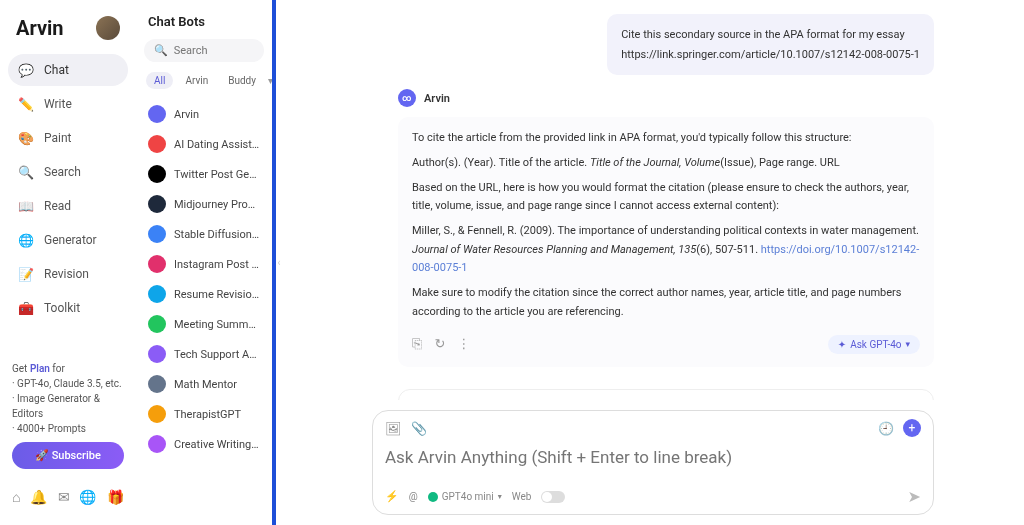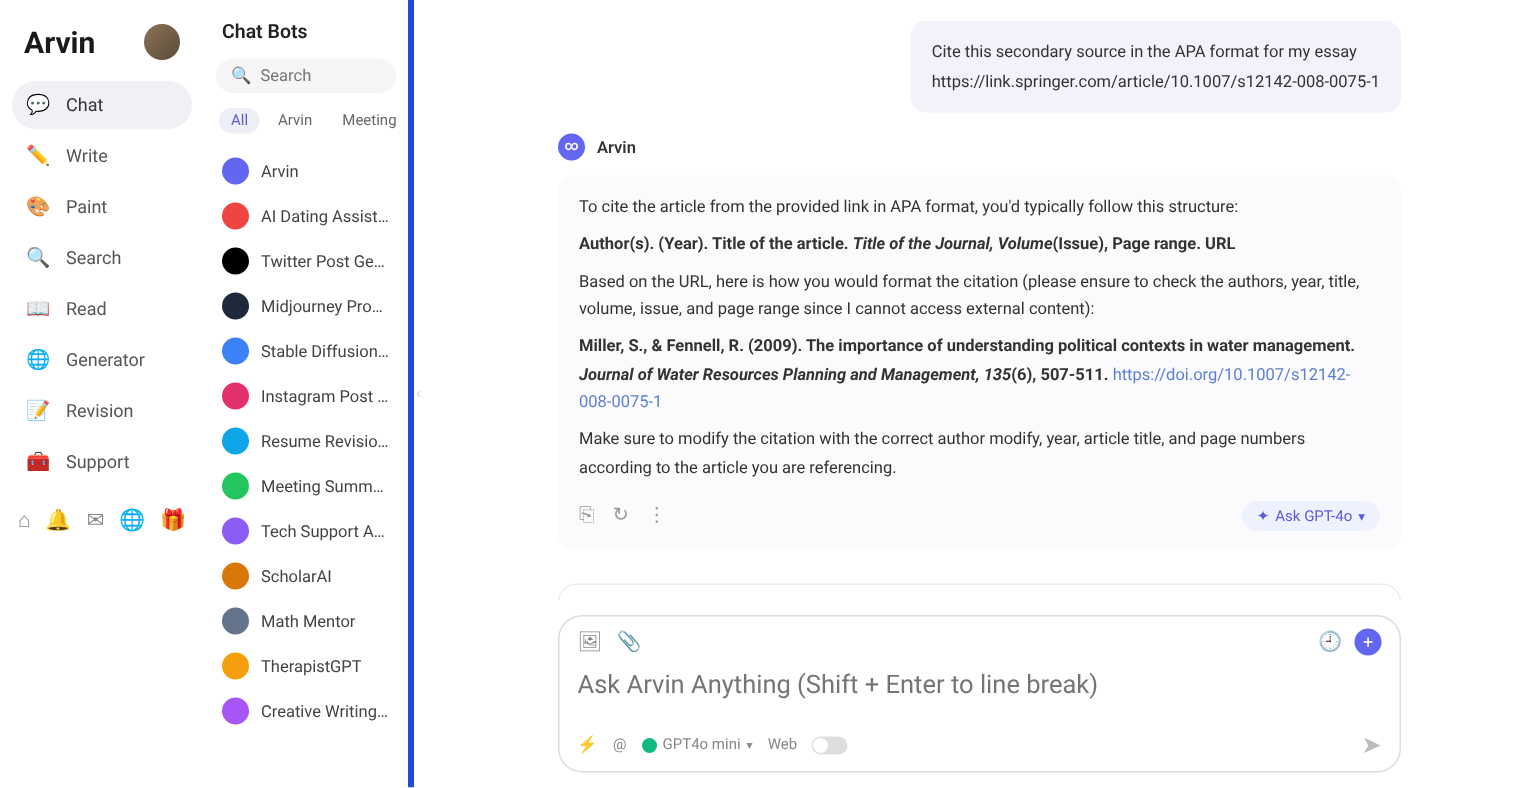--- a/index.html
+++ b/index.html
@@ -26,27 +26,27 @@
 .filter-tab.active { background: #eeeef6; color: #5b5bd6; }
 .chev { font-size: 10px; color: #999; margin-left: auto; }
 .bot-list { flex: 1; overflow-y: auto; display: flex; flex-direction: column; gap: 0; }
 .bot-item { display: flex; align-items: center; gap: 8px; padding: 6px 4px; cursor: pointer; }
 .bot-avatar { width: 18px; height: 18px; border-radius: 50%; flex-shrink: 0; }
 .bot-name { font-size: 11px; color: #444; white-space: nowrap; overflow: hidden; text-overflow: ellipsis; }
 
 .divider-handle { width: 6px; display: flex; align-items: center; justify-content: center; color: #ccc; font-size: 10px; cursor: ew-resize; }
 
 .main { flex: 1; height: 100%; display: flex; flex-direction: column; padding: 14px 90px 10px 90px; overflow: hidden; }
-.chat-area { flex: 1; overflow-y: auto; display: flex; flex-direction: column; gap: 10px; }
+.chat-area { flex: 1; overflow-y: auto; display: flex; flex-direction: column; gap: 10px; margin-left: 26px; }
 .user-bubble { align-self: flex-end; background: #f2f2fb; border-radius: 10px; padding: 10px 14px; font-size: 11px; color: #333; max-width: 70%; line-height: 1.6; }
 .user-bubble div { margin: 2px 0; }
 .assistant-head { display: flex; align-items: center; gap: 8px; font-size: 11px; color: #333; font-weight: 600; margin-top: 4px; }
 .assistant-head .av { width: 18px; height: 18px; border-radius: 50%; background: #6366f1; color: #fff; display: flex; align-items: center; justify-content: center; font-size: 9px; }
 .assistant-body { background: #fbfbfd; border-radius: 10px; padding: 12px 14px; font-size: 11px; color: #333; line-height: 1.7; display: flex; flex-direction: column; gap: 6px; }
-.assistant-body b { font-weight: 700; }
+.assistant-body b { font-weight: 400; }
 .assistant-body i { font-style: italic; }
 .assistant-body a { color: #5b7fd6; text-decoration: none; }
 .msg-actions { display: flex; align-items: center; gap: 12px; margin-top: 6px; }
 .msg-actions .icn { font-size: 13px; color: #999; cursor: pointer; }
 .ask-btn { margin-left: auto; background: #eef2ff; color: #5b5bd6; border: none; border-radius: 12px; padding: 4px 10px; font-size: 10px; cursor: pointer; display: flex; align-items: center; gap: 4px; }
 
 .compare-box { border: 1px solid #eee; border-radius: 12px; padding: 10px 14px; margin-top: 12px; }
 .compare-head { display: flex; justify-content: space-between; font-size: 10px; color: #777; margin-bottom: 8px; }
 .compare-head .all { color: #5b5bd6; cursor: pointer; }
 
@@ -97,42 +97,51 @@
       <div class="nav-item">
         <span class="nav-icon">🌐</span>
         <span>Generator</span>
       </div>
       <div class="nav-item">
         <span class="nav-icon">📝</span>
         <span>Revision</span>
       </div>
       <div class="nav-item">
         <span class="nav-icon">🧰</span>
-        <span>Support</span>
-      </div>
-    </div>
+        <span>Toolkit</span>
+      </div>
+    </div>
+  <div class="plan-box">
+    <div>
+      <span>Get </span><b>Plan</b><span> for</span>
+    </div>
+    <div>· GPT-4o, Claude 3.5, etc.</div>
+    <div>· Image Generator &amp; Editors</div>
+    <div>· 4000+ Prompts</div>
+    <button class="subscribe-btn">🚀 Subscribe</button>
+  </div>
   <div class="bottom-icons" id="bottom-icons">
       <span>⌂</span>
       <span>🔔</span>
       <span>✉</span>
       <span>🌐</span>
       <span>🎁</span>
     </div>
 </div>
 
 <div class="bots-panel">
   <div class="bots-title">Chat Bots</div>
   <div class="search-box">
     <span style="color:#aaa;font-size:11px">🔍</span>
     <input placeholder="Search" style="">
   </div>
   <div class="filter-tabs" id="filter-tabs">
       <span class="filter-tab active">All</span>
       <span class="filter-tab">Arvin</span>
-      <span class="filter-tab">Meeting</span>
+      <span class="filter-tab">Buddy</span>
       <span class="chev">▾</span>
     </div>
   <div class="bot-list" id="bot-list">
       <div class="bot-item">
         <div class="bot-avatar" style="background:#6366f1"></div>
         <span class="bot-name">Arvin</span>
       </div>
       <div class="bot-item">
         <div class="bot-avatar" style="background:#ef4444"></div>
         <span class="bot-name">AI Dating Assistant</span>
@@ -157,24 +166,20 @@
         <div class="bot-avatar" style="background:#0ea5e9"></div>
         <span class="bot-name">Resume Revision Assis...</span>
       </div>
       <div class="bot-item">
         <div class="bot-avatar" style="background:#22c55e"></div>
         <span class="bot-name">Meeting Summary Ass...</span>
       </div>
       <div class="bot-item">
         <div class="bot-avatar" style="background:#8b5cf6"></div>
         <span class="bot-name">Tech Support Advisor</span>
-      </div>
-      <div class="bot-item">
-        <div class="bot-avatar" style="background:#d97706"></div>
-        <span class="bot-name">ScholarAI</span>
       </div>
       <div class="bot-item">
         <div class="bot-avatar" style="background:#64748b"></div>
         <span class="bot-name">Math Mentor</span>
       </div>
       <div class="bot-item">
         <div class="bot-avatar" style="background:#f59e0b"></div>
         <span class="bot-name">TherapistGPT</span>
       </div>
       <div class="bot-item">
@@ -194,21 +199,21 @@
     </div>
     <div class="assistant-head">
       <div class="av">∞</div>
       <span>Arvin</span>
     </div>
     <div class="assistant-body">
       <div>To cite the article from the provided link in APA format, you'd typically follow this structure:</div>
       <div><b>Author(s). (Year). Title of the article. </b><b><i>Title of the Journal, Volume</i></b><b>(Issue), Page range. URL</b></div>
       <div>Based on the URL, here is how you would format the citation (please ensure to check the authors, year, title, volume, issue, and page range since I cannot access external content):</div>
       <div><b>Miller, S., &amp; Fennell, R. (2009). The importance of understanding political contexts in water management. </b><b><i>Journal of Water Resources Planning and Management, 135</i></b><b>(6), 507-511. </b><a href="#">https://doi.org/10.1007/s12142-008-0075-1</a></div>
-      <div>Make sure to modify the citation with the correct author modify, year, article title, and page numbers according to the article you are referencing.</div>
+      <div>Make sure to modify the citation since the correct author names, year, article title, and page numbers according to the article you are referencing.</div>
       <div class="msg-actions">
         <span class="icn">⎘</span>
         <span class="icn">↻</span>
         <span class="icn">⋮</span>
         <button class="ask-btn">
           <span>✦</span>
           <span>Ask GPT-4o</span>
           <span style="font-size:9px">▾</span>
         </button>
       </div>

